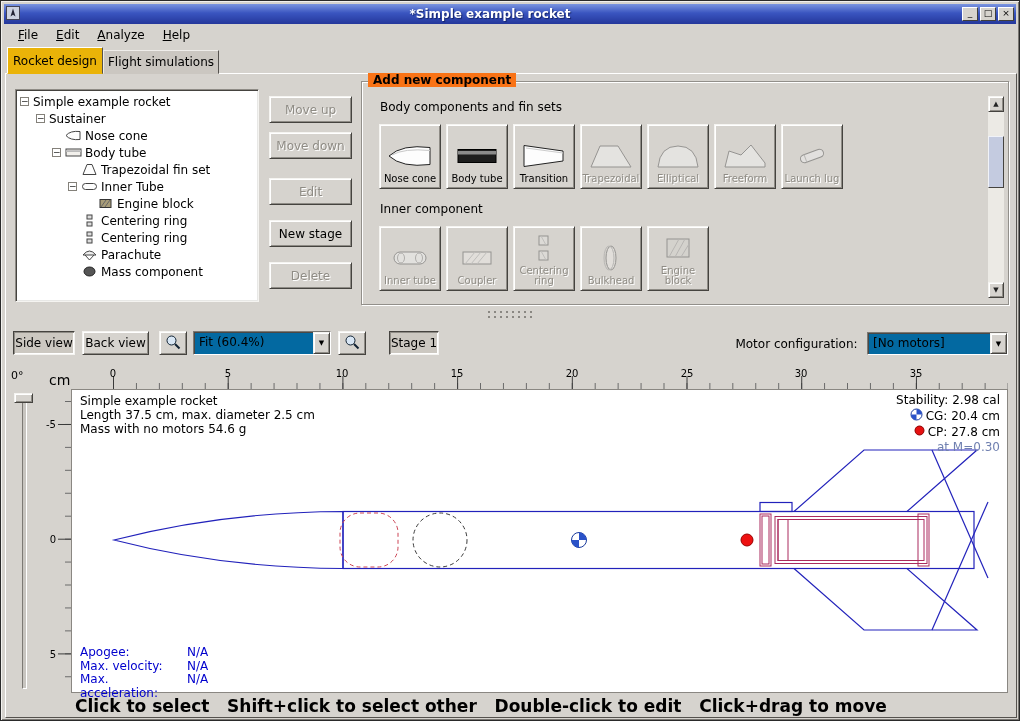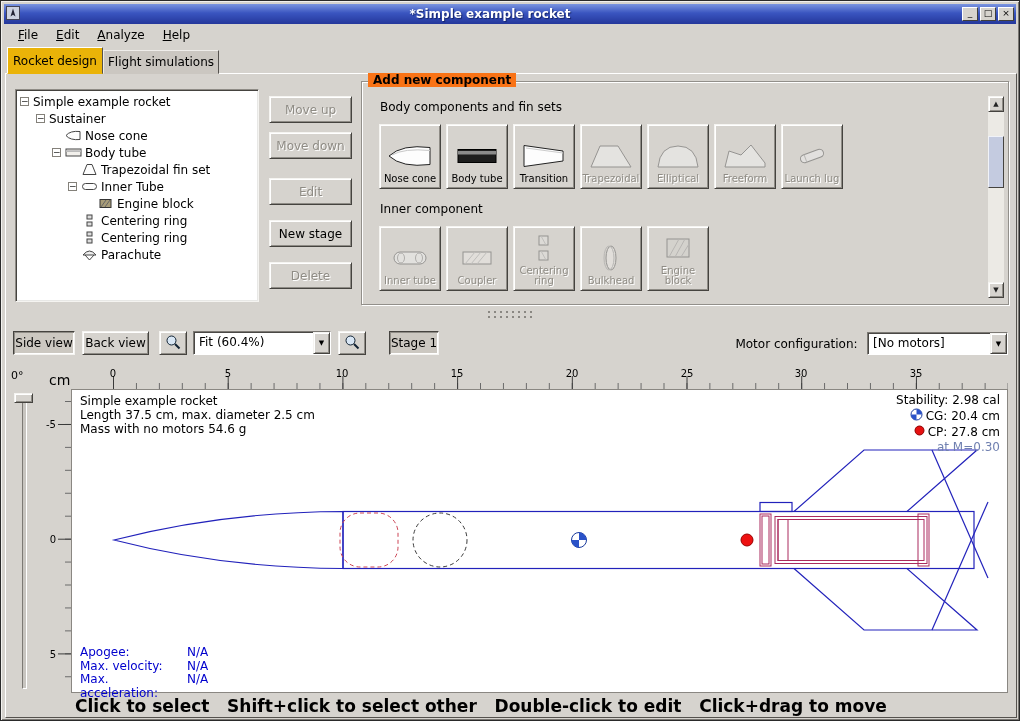--- a/index.html
+++ b/index.html
@@ -50,21 +50,21 @@
 
 #scroll{position:absolute;right:4px;top:14px;bottom:6px;width:16px;background:#eceae5}
 .sb{position:absolute;left:0;width:16px;height:16px;font-size:7px;line-height:14px;text-align:center;color:#222}
 #scroll-thumb{position:absolute;left:0;top:40px;width:16px;height:52px;background:#c4cbe0;
   border:1px solid;border-color:#f0f2f8 #45433f #45433f #f0f2f8}
 
 #splitter{position:absolute;left:486px;top:309px;width:48px;height:9px;
   background:radial-gradient(circle at 2px 2px,#8a8782 1px,transparent 1.4px);background-size:6px 5px}
 
 .tb{position:absolute;top:330px;height:24px}
-.combo{position:absolute;display:flex;background:#ffffff;border:1px solid;border-color:#7c7974 #fff #fff #7c7974;
+.combo{position:absolute;display:flex;background:#0369a1;border:1px solid;border-color:#7c7974 #fff #fff #7c7974;
   box-shadow:inset 1px 1px 0 #4a4845}
 .combo-value{flex:1;padding:3px 5px;white-space:nowrap;overflow:hidden}
 .combo-arrow{width:17px;display:flex;align-items:center;justify-content:center;font-size:7px}
 
 #h-ruler{position:absolute;left:70px;top:366px;width:937px;height:22px}
 #hticks{position:absolute;left:42px;right:0;top:0;bottom:0;
   background-image:linear-gradient(90deg,#3a3a3a 0 1px,transparent 1px),linear-gradient(90deg,#6a6a6a 0 1px,transparent 1px);
   background-size:114.71px 13px,22.94px 6px;background-repeat:repeat-x;background-position:left bottom,left bottom}
 .hlab{position:absolute;top:1px;font-size:10px;transform:translateX(-50%)}
 #v-ruler{position:absolute;left:44px;top:388px;width:26px;height:304px}
@@ -173,20 +173,27 @@
           </svg></span>
       <span class="tlabel">Centering ring</span>
     </div>
     <div class="tree-row" style="margin-left:50px">
       <span class="tslot"></span>
       <span class="ticon"><svg width="17" height="13">
             <path d="M2,7 Q8.5,-1 15,7 Z" fill="#eee" stroke="#444"></path>
             <path d="M4,7 L8.5,12 M13,7 L8.5,12" stroke="#444" fill="none"></path>
           </svg></span>
       <span class="tlabel">Parachute</span>
+    </div>
+    <div class="tree-row" style="margin-left:50px">
+      <span class="tslot"></span>
+      <span class="ticon"><svg width="17" height="13">
+            <ellipse cx="8.5" cy="6.5" rx="5.5" ry="4.5" fill="#555" stroke="#222"></ellipse>
+          </svg></span>
+      <span class="tlabel">Mass component</span>
     </div>
   </div>
 
   <div class="act-btn btn up dis" style="top:95px">Move up</div>
   <div class="act-btn btn up dis" style="top:131px">Move down</div>
   <div class="act-btn btn up dis" style="top:177px">Edit</div>
   <div class="act-btn btn up" style="top:219px">New stage</div>
   <div class="act-btn btn up dis" style="top:261px">Delete</div>
 
   <div id="addcomp">

